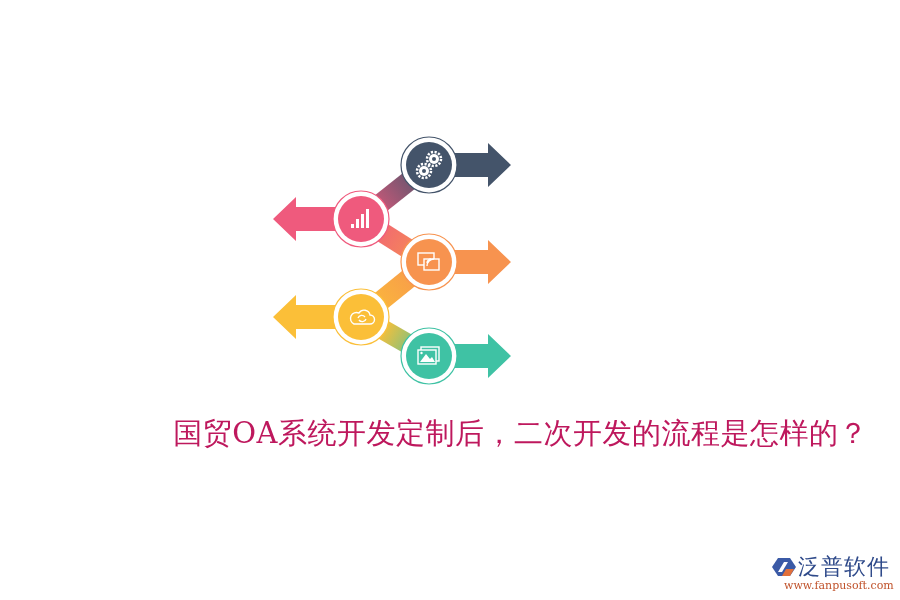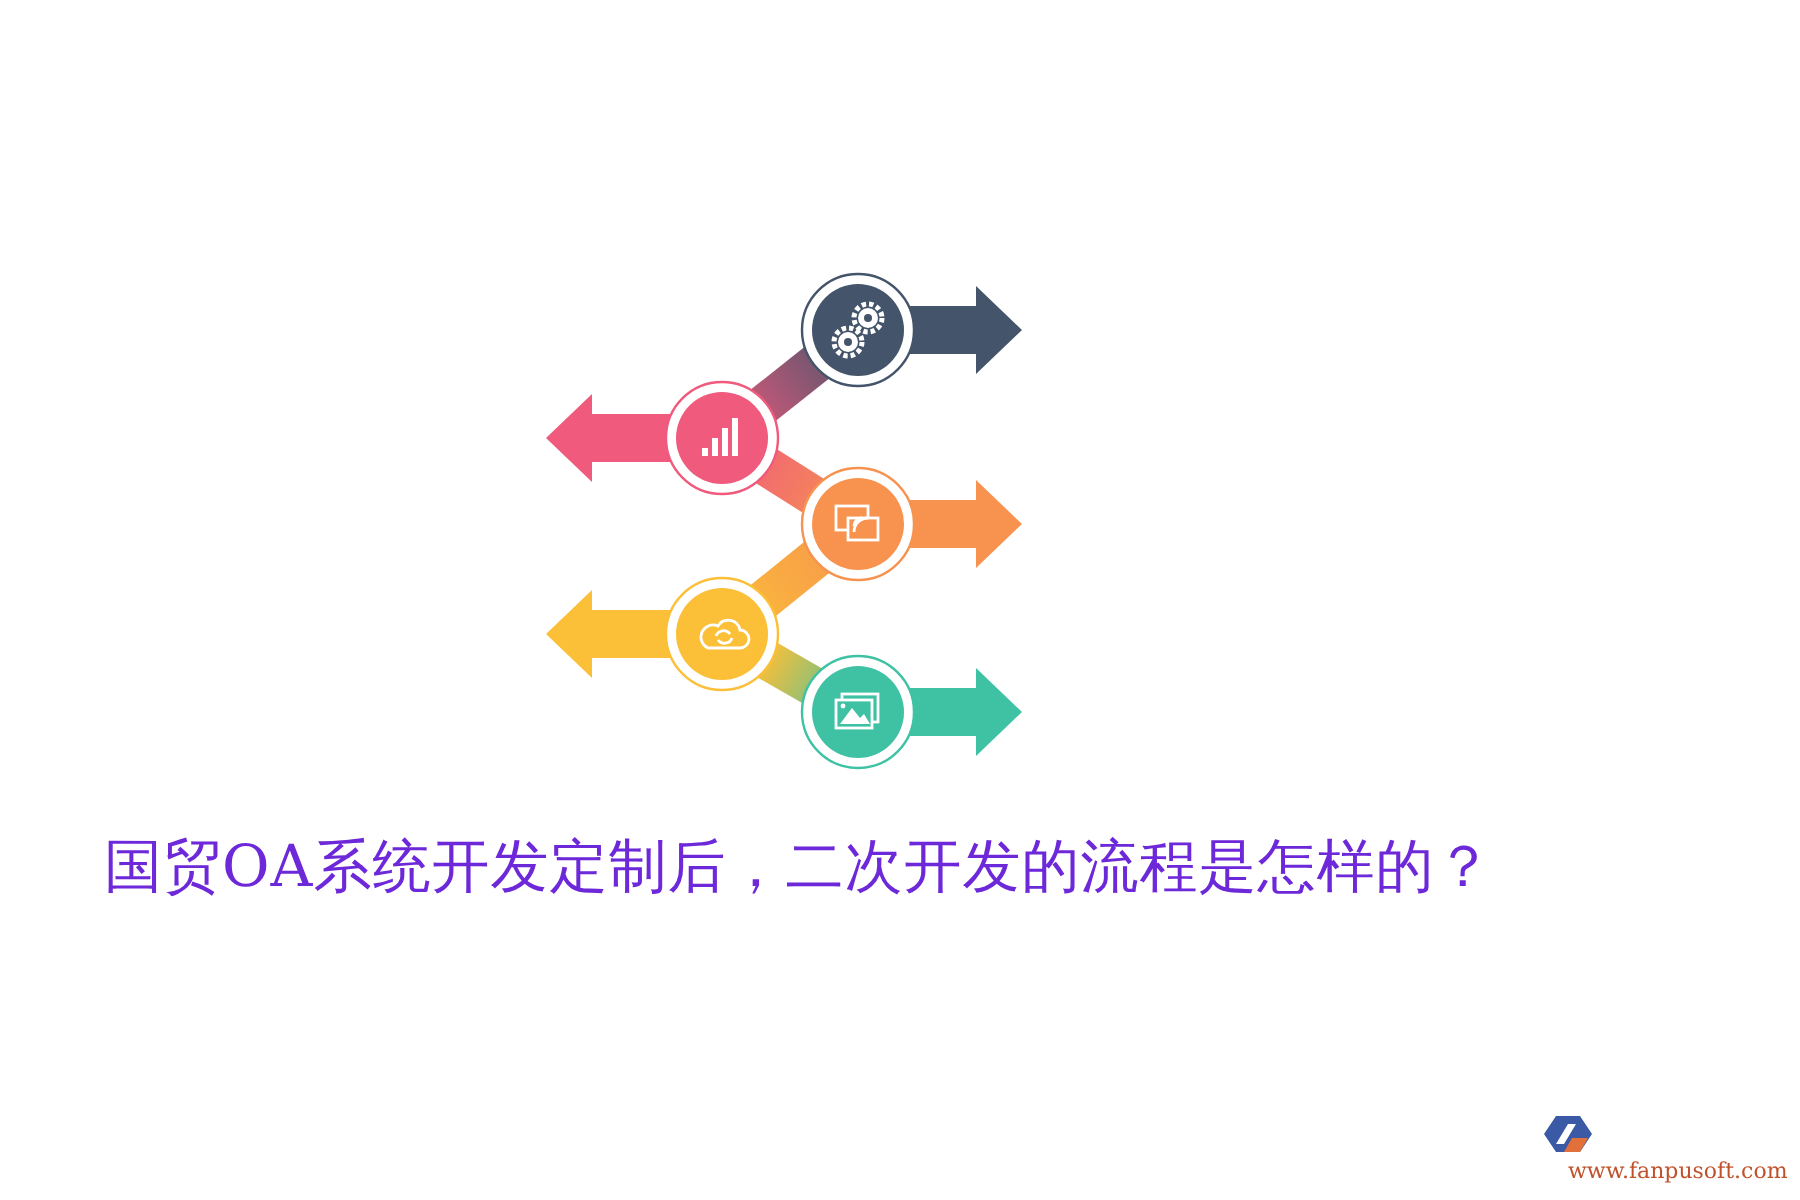--- a/index.html
+++ b/index.html
@@ -1,21 +1,22 @@
 <!DOCTYPE html>
 <html><head>
 <meta charset="utf-8">
 <style>
   html, body { margin: 0; padding: 0; background: #ffffff; }
   body { width: 900px; height: 600px; position: relative; overflow: hidden; font-family: "DejaVu Serif", "Liberation Serif", serif; }
   #diagram { position: absolute; left: 0; top: 0; width: 900px; height: 600px; }
   .title {
-    position: absolute; left: 52px; top: 414px; width: 800px;
-    font-size: 29px; color: #6d28d9; letter-spacing: 0.5px; white-space: nowrap;
+    position: absolute; left: 68px; top: 414px; width: 800px;
+    font-size: 29px; color: #be185d; letter-spacing: 0.5px; white-space: nowrap;
     font-family: "DejaVu Serif", "Liberation Serif", serif;
+    text-align: right;
   }
   .logo { position: absolute; left: 768px; top: 552px; width: 130px; height: 44px; }
   .logo-name {
     position: absolute; left: 30px; top: 0px; font-size: 22px; color: #2f4a8a;
     font-family: "DejaVu Sans", "Liberation Sans", sans-serif; letter-spacing: 1px;
   }
   .logo-url {
     position: absolute; left: 16px; top: 27px; font-size: 11px; color: #c0522b;
     font-family: "DejaVu Serif", "Liberation Serif", serif;
   }
@@ -123,14 +124,15 @@
 </svg>
 
 <div class="title">国贸OA系统开发定制后，二次开发的流程是怎样的？</div>
 
 <div class="logo">
   <svg class="logo-mark" viewBox="0 0 24 22">
     <polygon points="6,2 18,2 24,11 18,20 6,20 0,11" fill="#3b5aa6"></polygon>
     <path d="M6 16 L12 6 L16 6 L10 16 Z" fill="#ffffff"></path>
     <polygon points="14,13 22,13 18,20 10,20" fill="#e2703a"></polygon>
   </svg>
+  <div class="logo-name">泛普软件</div>
   <div class="logo-url">www.fanpusoft.com</div>
 </div>
 
 </body></html>

